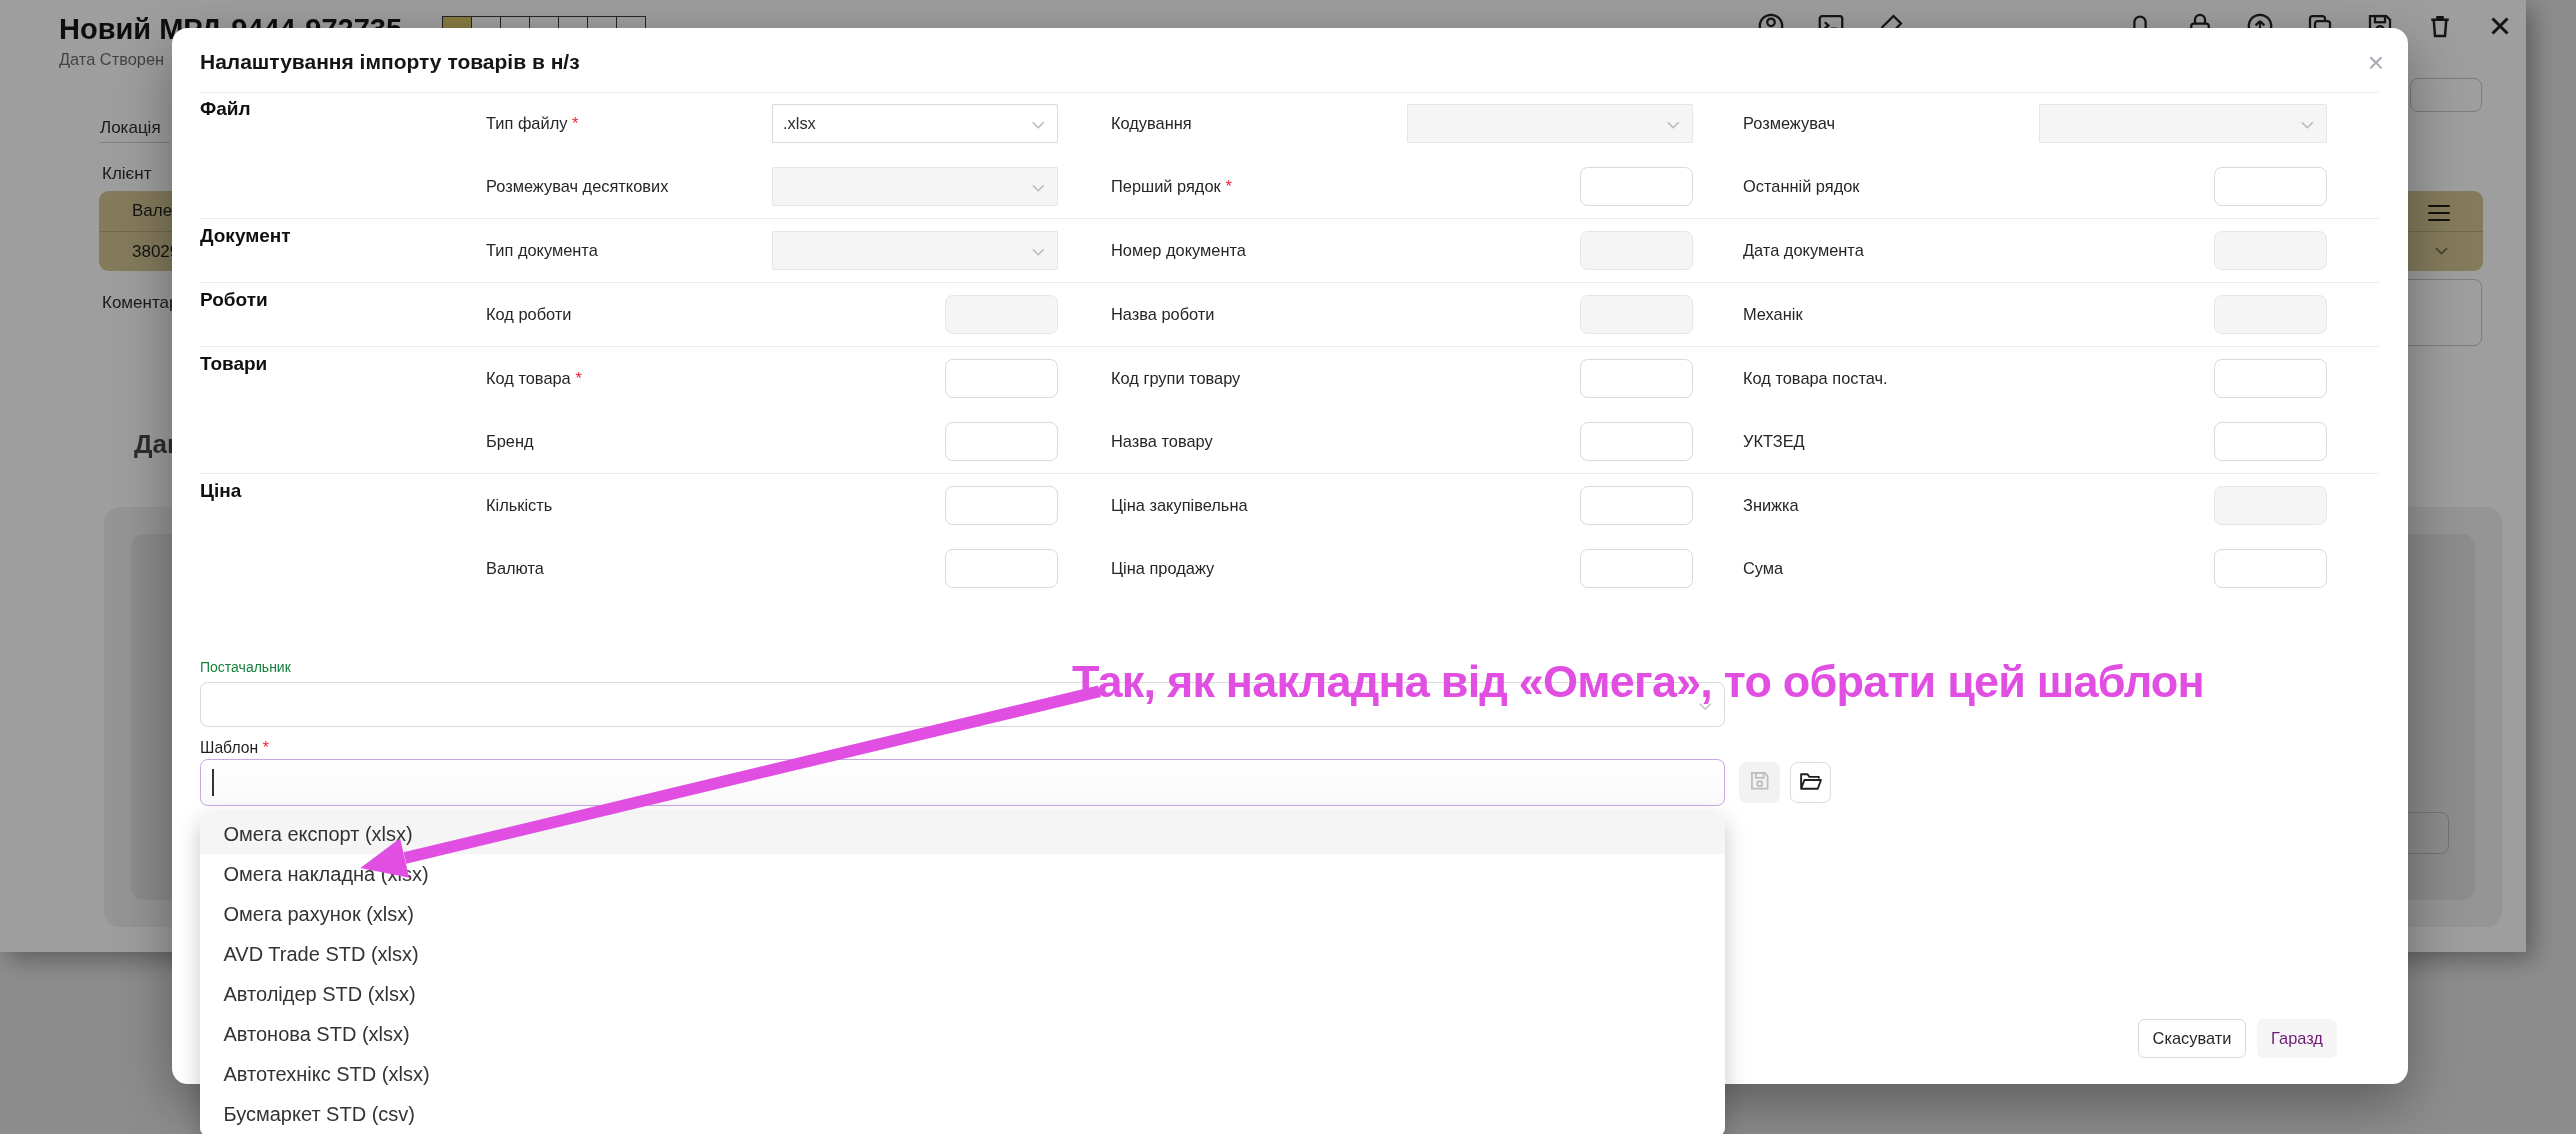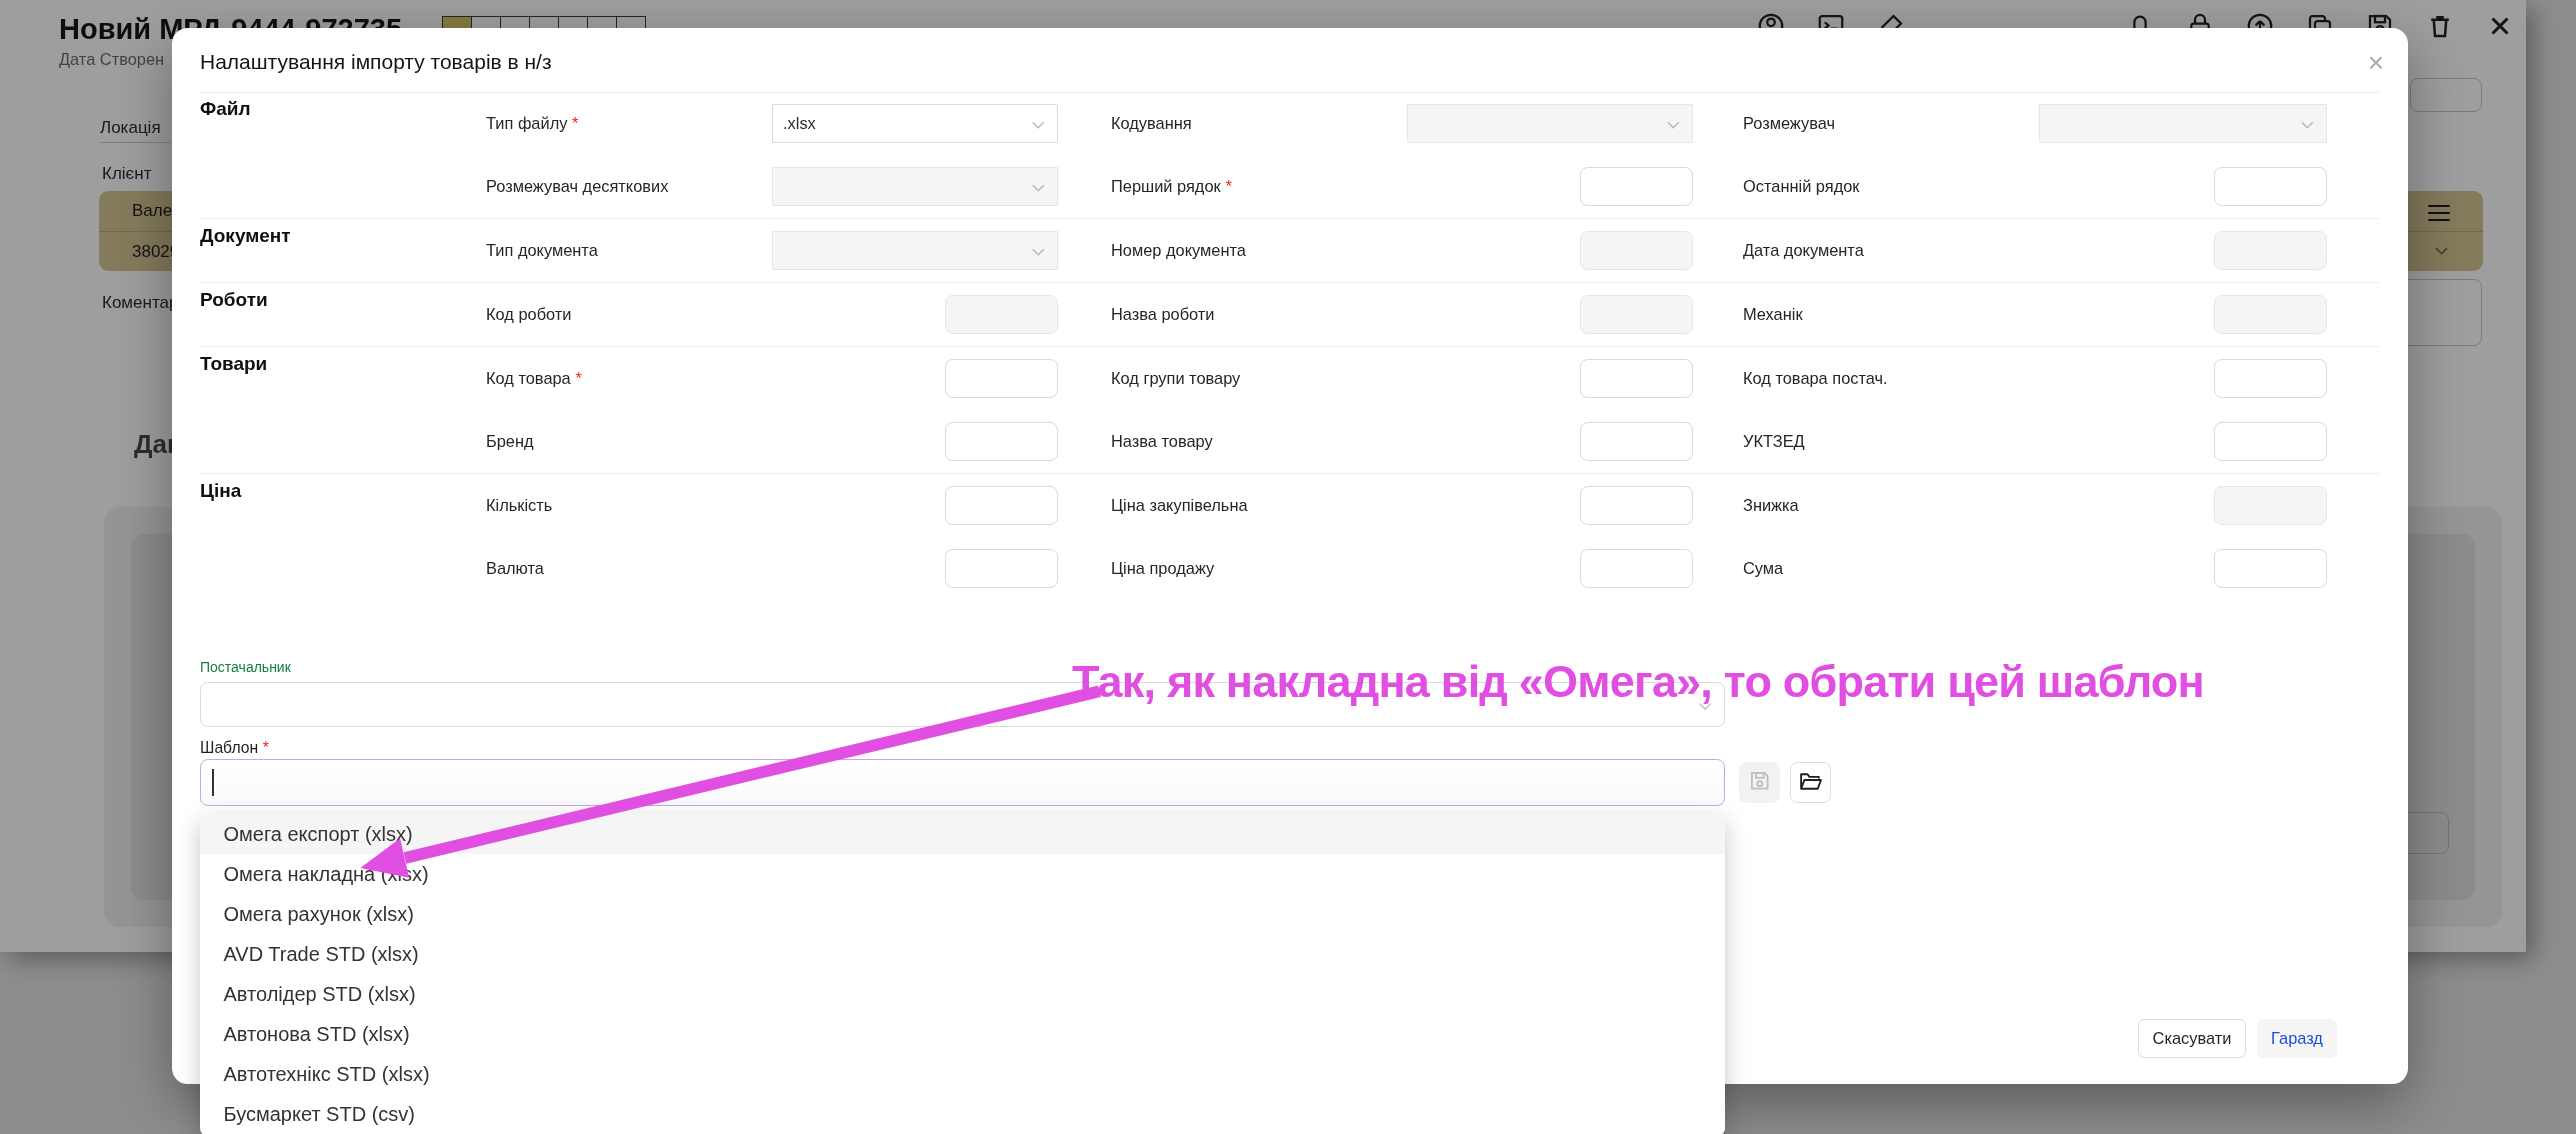--- a/index.html
+++ b/index.html
@@ -34,21 +34,21 @@
   .panel-outer { position:absolute; left:104px; top:507px; width:2398px; height:420px; background:#f0f0f0; border-radius:15.7px; }
   .panel-inner { position:absolute; left:27px; top:27px; width:2344px; height:366px; background:#e2e2e2; border-radius:12.5px; }
   .panel-field { position:absolute; left:2196px; top:305px; width:149px; height:42px; border:1.6px solid #b9b9b9; border-radius:7.8px; }
 
   
   .overlay { position:absolute; inset:0; background:rgba(0,0,0,.38); z-index:5; }
 
   
   .modal { position:absolute; left:172px; top:28px; width:2236px; height:1056px; background:#fff;
            border-radius:15.7px; z-index:10; box-shadow:0 19px 55px rgba(0,0,0,.35); }
-  .modal-title { position:absolute; left:28px; top:22px; font-size:21px; font-weight:400; color:#151515; }
+  .modal-title { position:absolute; left:28px; top:22px; font-size:21px; font-weight:700; color:#151515; }
   .modal-close { position:absolute; left:2185px; top:15.7px; width:38px; height:38px; font-size:28px; color:#a6abb1;
                  display:flex; align-items:center; justify-content:center; cursor:pointer; }
   .title-divider { position:absolute; left:28px; top:64px; width:2179px; height:0.8px; background:#ececec; }
 
   
   .form { position:absolute; left:28px; top:64px; width:2179px; }
   .section { position:relative; }
   .section + .section { border-top:0.8px solid #ececec; }
   .section-title { position:absolute; left:0; top:6.3px; font-size:19px; font-weight:bold; color:#101010; }
   .frow { display:grid; grid-template-columns:286px 286px 286px 53px 296px 286px 50px 296px 288px;
@@ -78,21 +78,21 @@
   
   .dropdown { position:absolute; left:28px; top:786px; width:1525px; height:322px; background:#fff;
               border-radius:7.8px; box-shadow:0 7.8px 23.5px rgba(0,0,0,.22); overflow:hidden; z-index:2; }
   .dd-item { height:40px; display:flex; align-items:center; padding-left:23.5px; font-size:20px; color:#333; cursor:pointer; }
   .dd-item.hl { background:#f5f5f5; }
 
   
   .btn { position:absolute; top:991px; height:39px; border-radius:6.3px; font-size:16.4px;
          display:flex; align-items:center; justify-content:center; cursor:pointer; }
   .btn-cancel { left:1966px; width:108px; background:#fff; border:1.2px solid #d9d9d9; color:#262626;text-align:right; }
-  .btn-ok { left:2085px; width:80px; background:#f5f5f5; color:#1d4ed8; cursor:not-allowed; }
+  .btn-ok { left:2085px; width:80px; background:#f5f5f5; color:#701a75; cursor:not-allowed; }
 
   
   .annotation { position:absolute; left:900px; top:628px; font-size:45px; font-weight:bold;
                 white-space:nowrap; letter-spacing:-0.8px; z-index:4; }
   .arrow-svg { position:absolute; left:0; top:0; width:2236px; height:1056px; z-index:3; pointer-events:none; }
 </style>
 </head>
 <body>
 
 <div class="screen">

